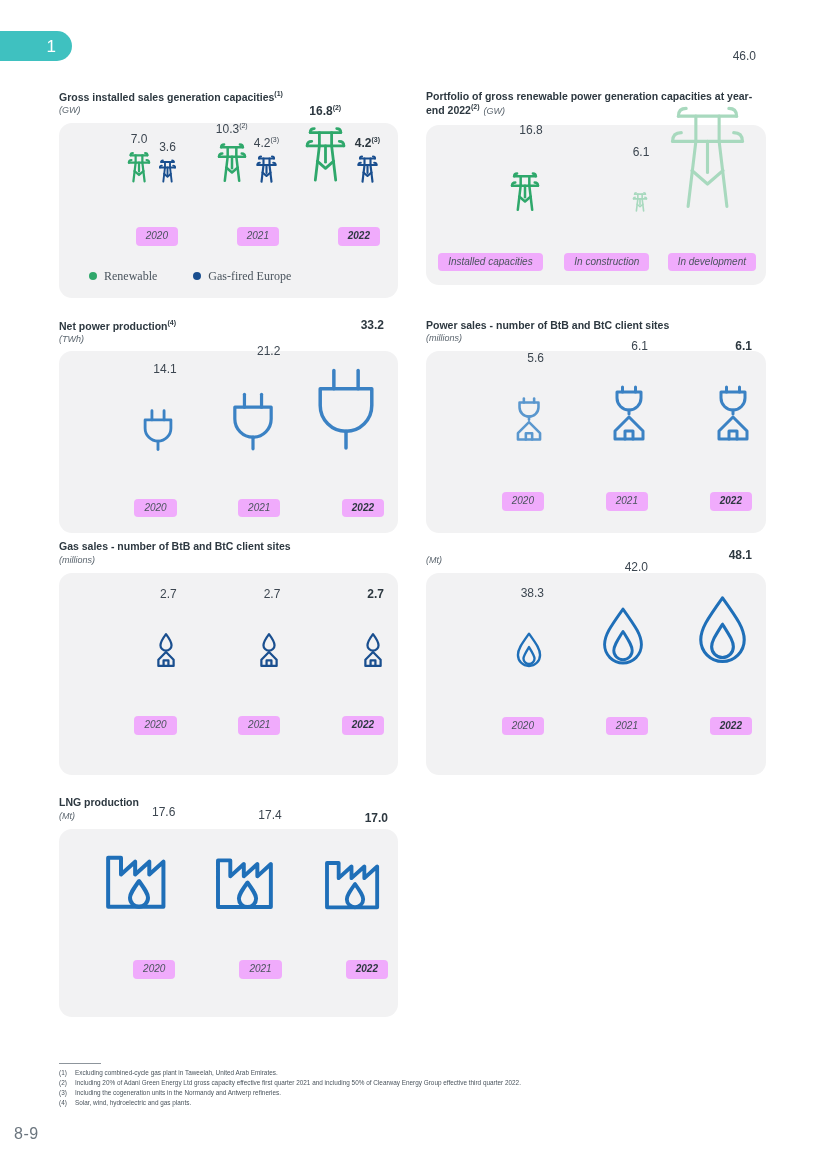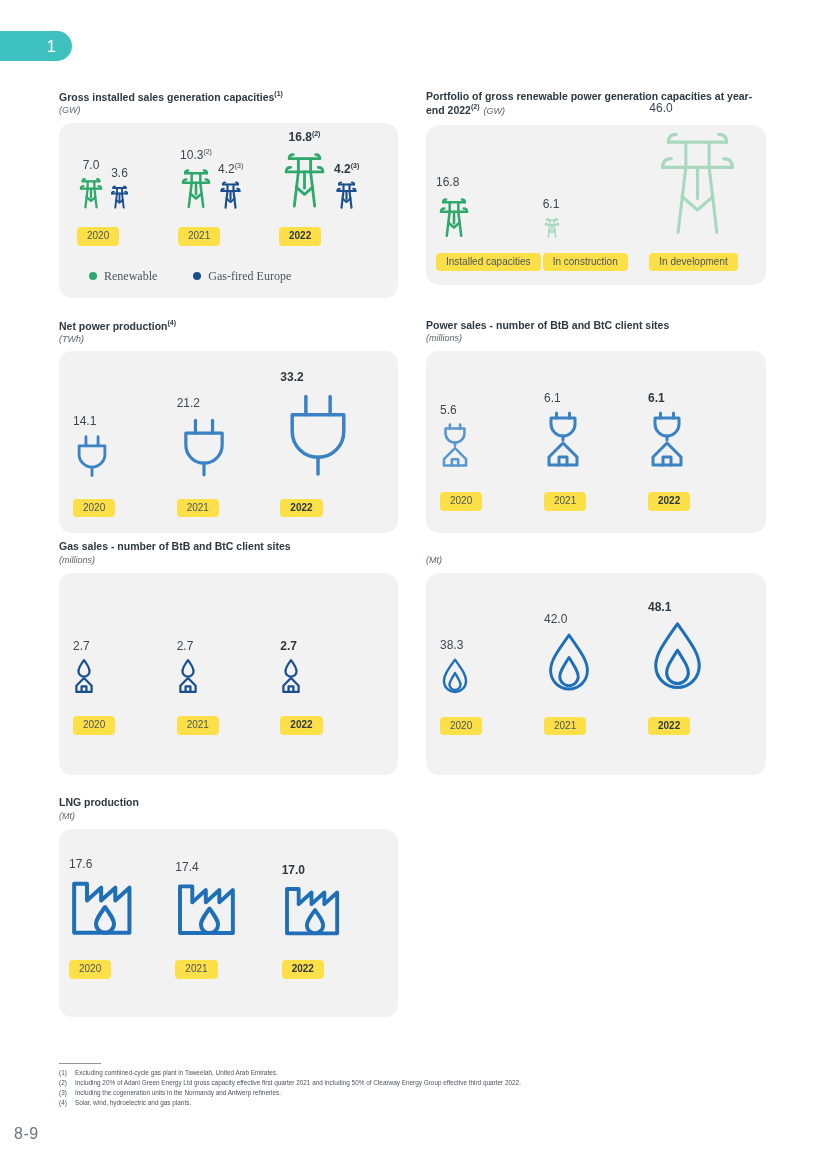--- a/index.html
+++ b/index.html
@@ -42,32 +42,33 @@
     font-size:9px;font-style:italic;color:#5c666f;
     margin:1px 0 0 0;line-height:1.2;
   }
   .blk-unit.inline{display:inline;margin-left:4px;font-weight:400;}
   .panel{
     background:#f2f2f3;border-radius:13px;
     margin-top:7px;position:relative;
     box-sizing:border-box;
   }
   .cols{display:flex;align-items:flex-end;height:100%;}
-  .col{flex:1;display:flex;flex-direction:column;align-items:flex-start;justify-content:flex-end;}
+  .col{flex:1;display:flex;flex-direction:column;align-items:flex-end;justify-content:flex-end;gap:26px;}
   .val{
     font-size:12px;color:#3c4650;line-height:1;
     margin-bottom:6px;white-space:nowrap;
   }
   .val.bold{font-weight:700;color:#2d3840;}
   .val sup{font-size:7px;}
   .chip{
-    background:#fde047;border-radius:4px;
+    background:#f0abfc;border-radius:4px;
     font-size:10px;color:#4a545d;
     padding:3px 10px;line-height:1.25;
     white-space:nowrap;
+    font-style:italic;
   }
   .chip.bold{font-weight:700;color:#2d3840;}
   
   .legend{
     display:flex;align-items:center;gap:36px;
     position:absolute;left:30px;bottom:14px;
   }
   .legend-item{display:flex;align-items:center;gap:7px;}
   .dot{width:8px;height:8px;border-radius:50%;display:block;}
   .legend-label{font-size:12px;color:#4a545d;font-family:Liberation Serif, serif;}

